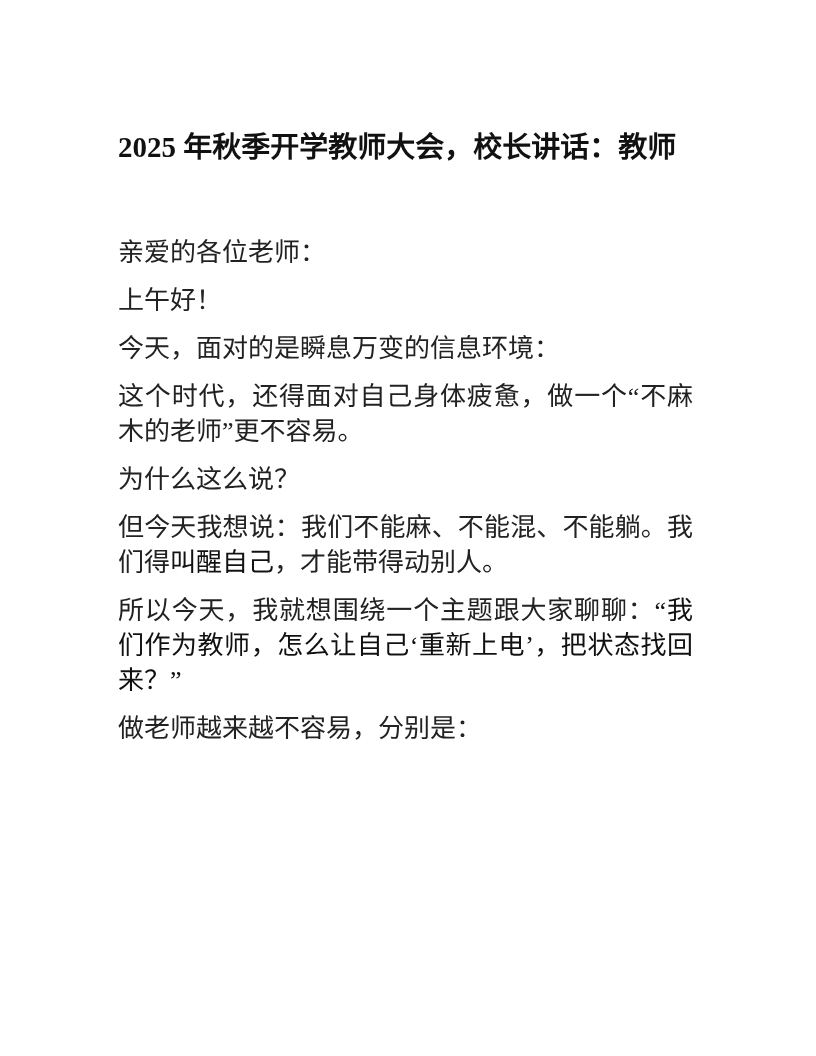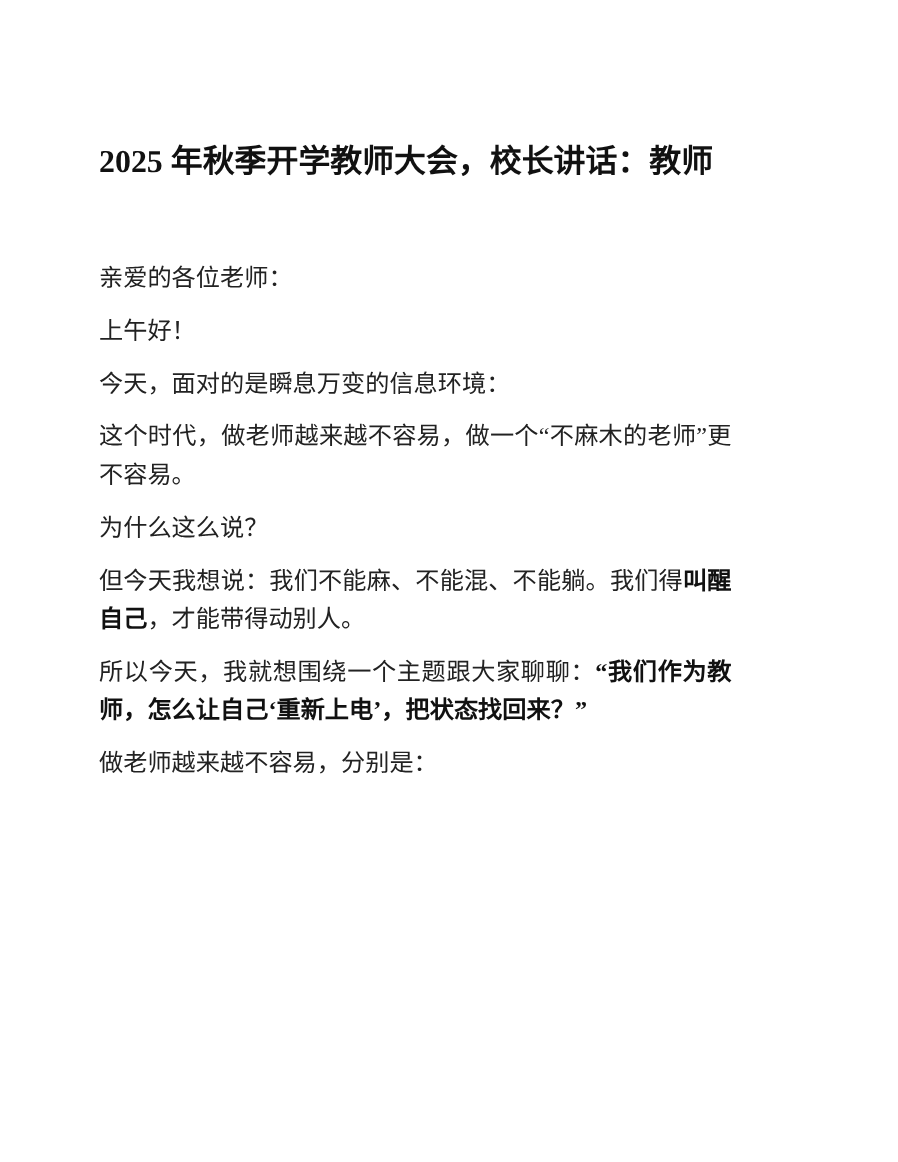--- a/index.html
+++ b/index.html
@@ -6,51 +6,51 @@
     margin: 0;
     padding: 0;
     background: #ffffff;
   }
   .doc-page {
     position: relative;
     width: 816px;
     height: 1056px;
     background: #ffffff;
     box-sizing: border-box;
-    padding: 118px 118px 0 90px;
+    padding: 118px 118px 0 118px;
     overflow: hidden;
     font-family: "Liberation Serif", "DejaVu Serif", serif;
   }
   .doc-title {
     margin: 0 0 58px 0;
     color: #111111;
     font-weight: bold;
     font-size: 29px;
     line-height: 59px;
   }
   .doc-title .title-line {
     white-space: nowrap;
   }
   .doc-body {
     width: 575px;
   }
   .doc-body p {
     margin: 0 0 13px 0;
     color: #222222;
-    font-size: 22px;
+    font-size: 26px;
     line-height: 35px;
     text-align: justify;
     text-justify: inter-ideograph;
     word-break: break-all;
   }
   .seg {
     font-weight: normal;
   }
   .seg-b {
-    font-weight: bold;
+    font-weight: normal;
     color: #111111;
   }
 </style>
 </head>
 <body>
 
 <div class="doc-page">
 
   <h1 class="doc-title">
     <div class="title-line">2025 年秋季开学教师大会，校长讲话：教师</div>
@@ -64,21 +64,21 @@
 
     <p>
       <span class="seg">上午好！</span>
     </p>
 
     <p>
       <span class="seg">今天，面对的是瞬息万变的信息环境：</span>
     </p>
 
     <p>
-      <span class="seg">这个时代，做老师越来越不容易，做一个“不麻木的老师”更不容易。</span>
+      <span class="seg">这个时代，还得面对自己身体疲惫，做一个“不麻木的老师”更不容易。</span>
     </p>
 
     <p>
       <span class="seg">为什么这么说？</span>
     </p>
 
 
     <p>
       <span class="seg">但今天我想说：我们不能麻、不能混、不能躺。我们得</span><span class="seg-b">叫醒自己</span><span class="seg">，才能带得动别人。</span>
     </p>

